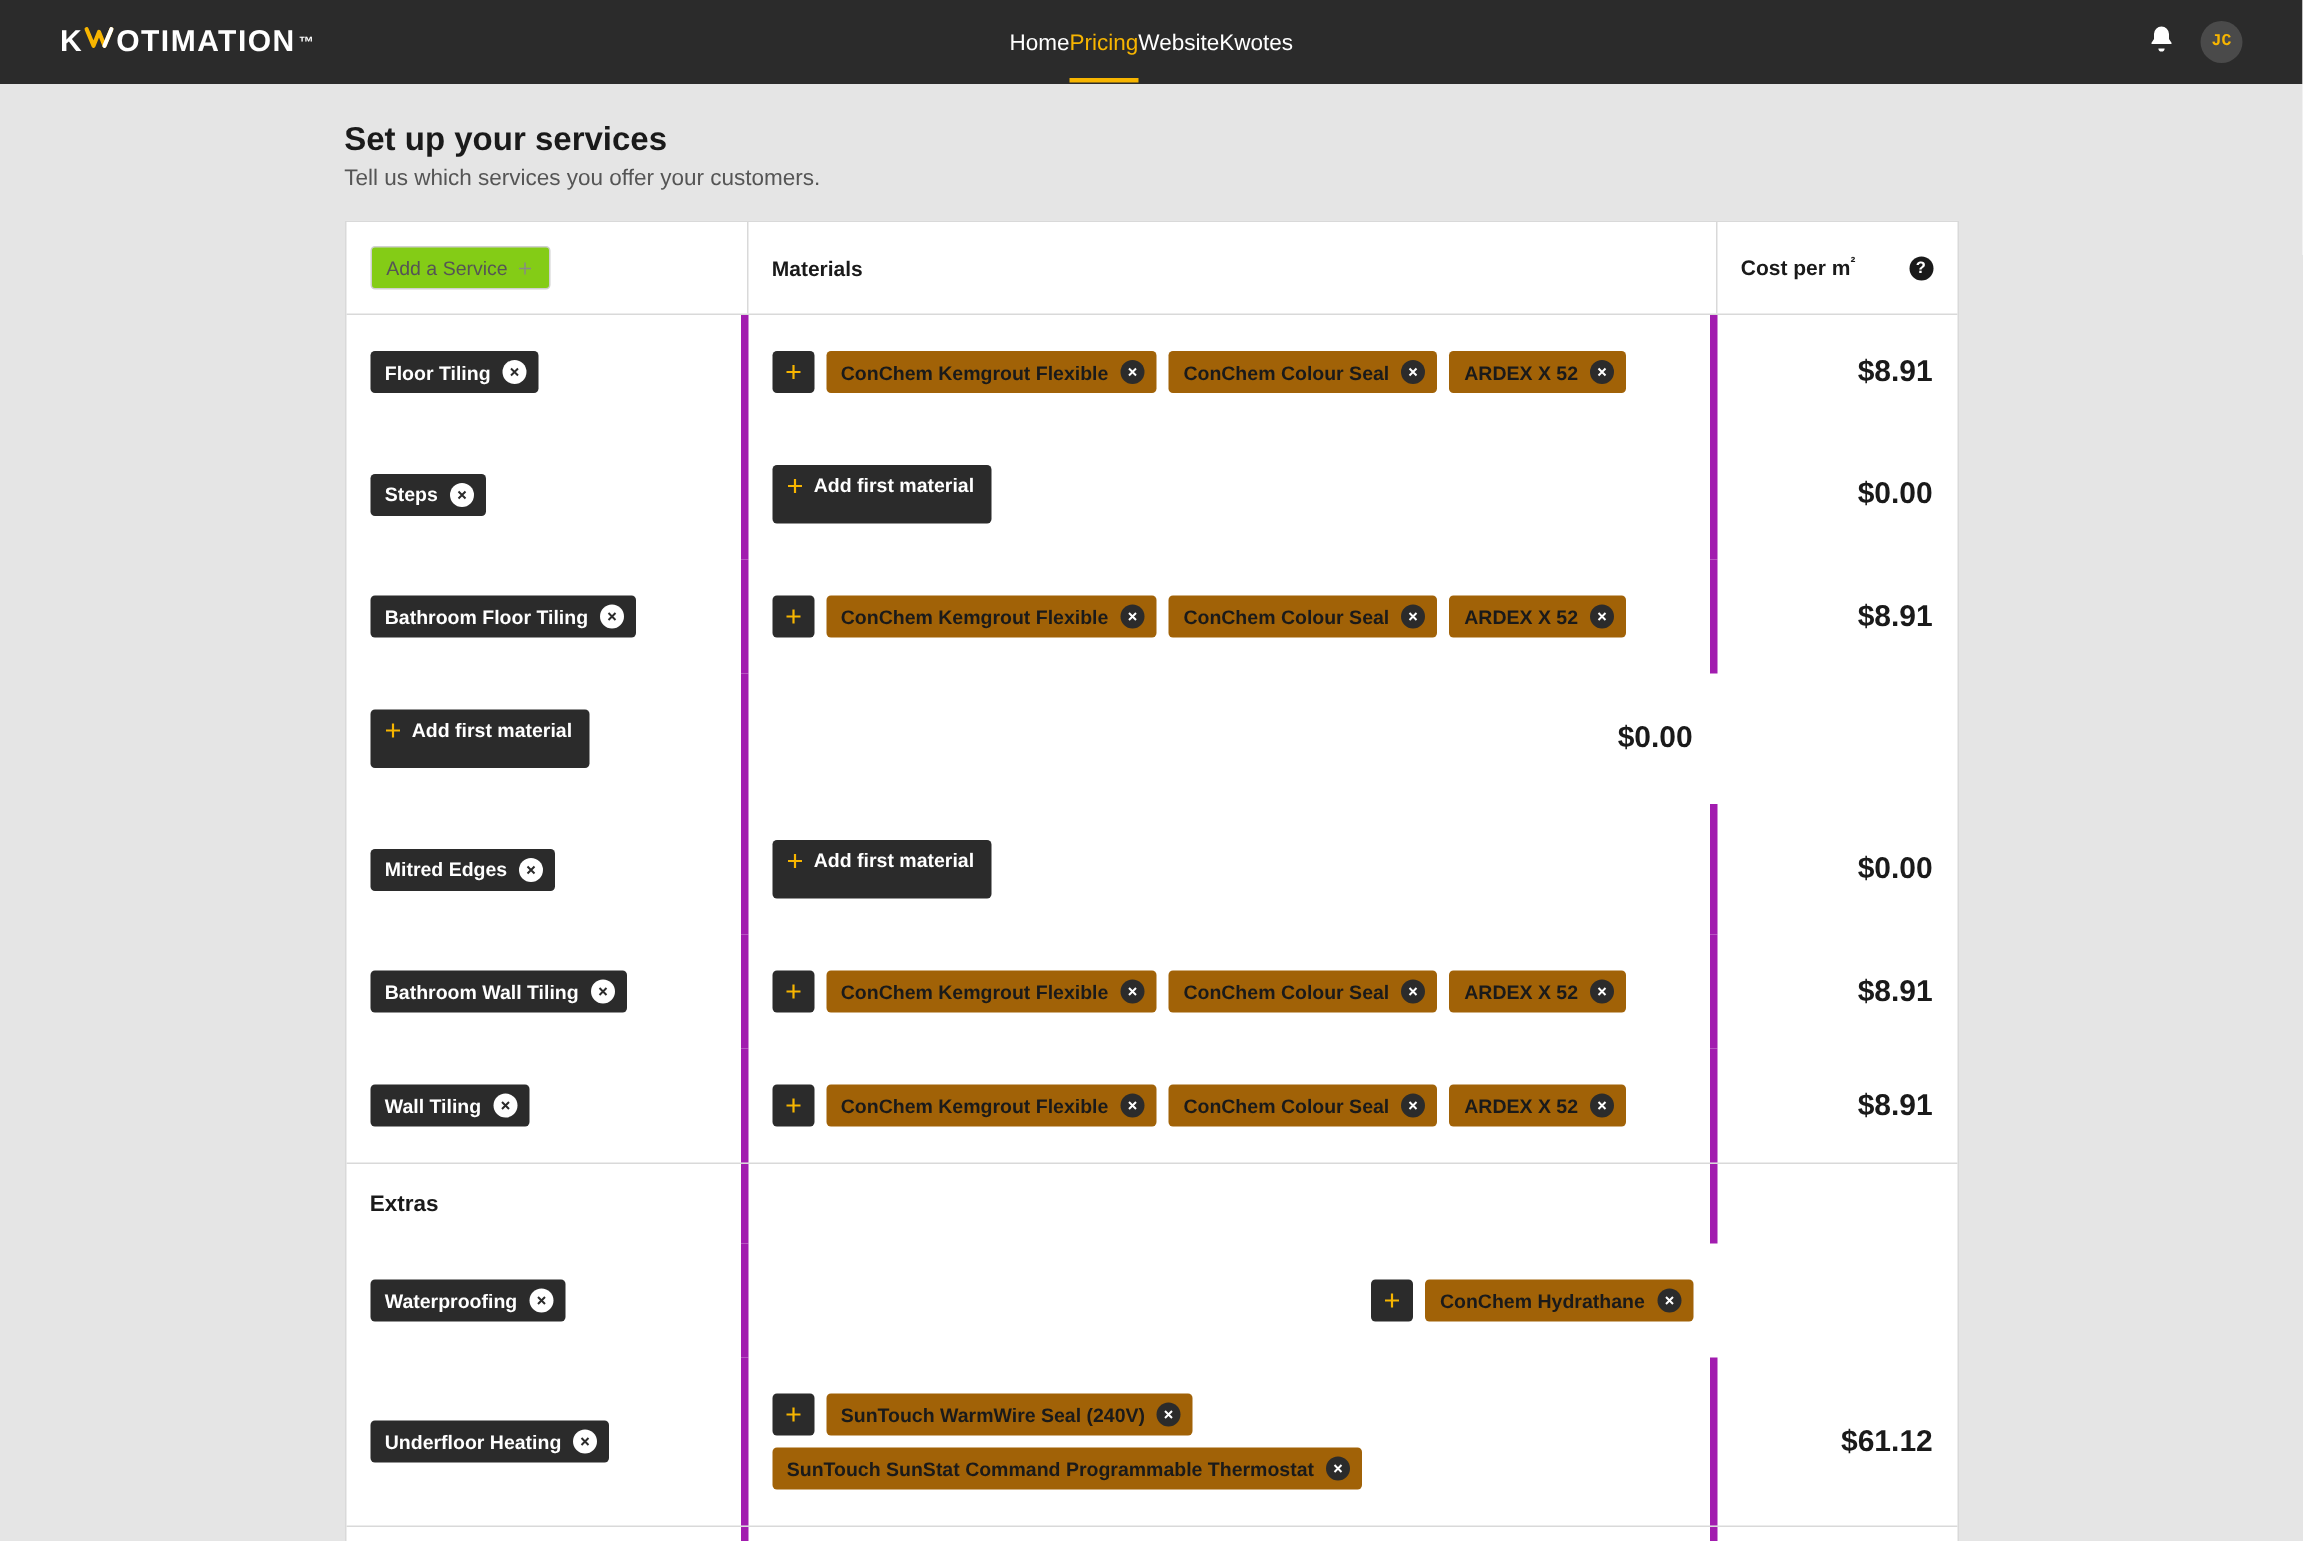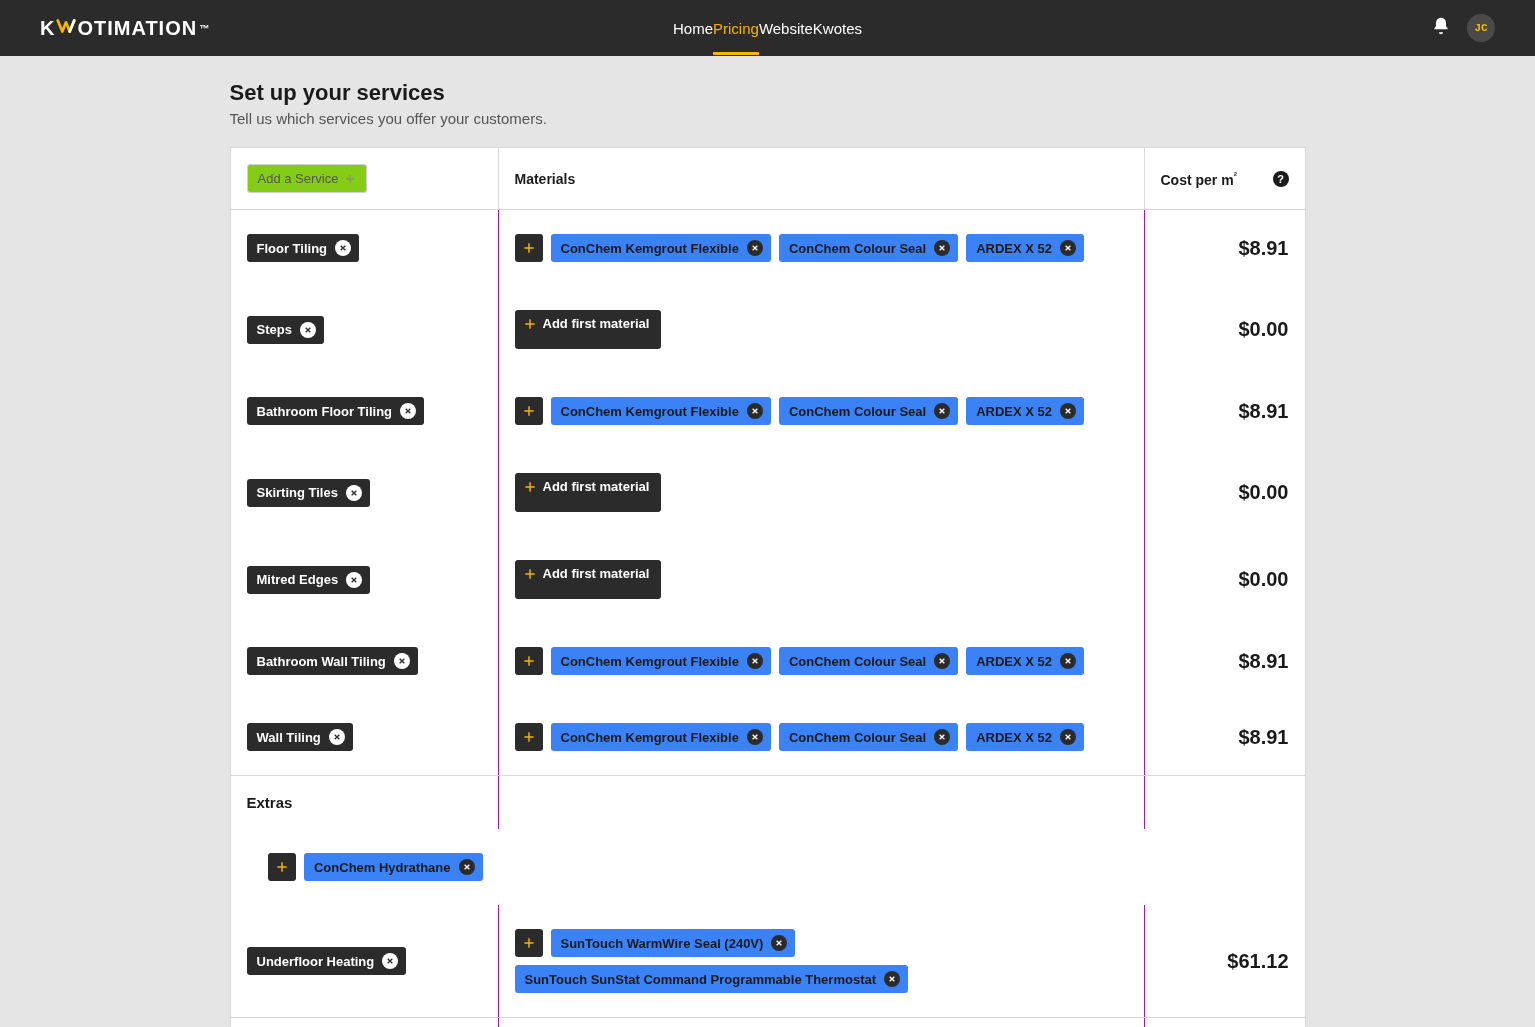--- a/index.html
+++ b/index.html
@@ -136,21 +136,21 @@
       align-items: center;
       justify-content: center;
       cursor: pointer;
     }
     .row {
       display: grid;
       grid-template-columns: 268px 1fr 160px;
     }
     .cell {
       padding: 24px 16px;
-      border-right: 1px solid #a21caf;
+      border-right: 5px solid #a21caf;
       display: flex;
       align-items: center;
       flex-wrap: wrap;
       gap: 8px;
     }
     .cell:last-child {
       border-right: none;
       justify-content: flex-end;
       font-size: 20px;
       font-weight: 700;
@@ -181,21 +181,21 @@
       background: #fff;
       color: #2b2b2b;
       display: inline-flex;
       align-items: center;
       justify-content: center;
       cursor: pointer;
       flex-shrink: 0;
     }
     .chip-close svg { width: 8px; height: 8px; }
     .material-chip {
-      background: #3b82f6;
+      background: #a16207;
       color: #1a1a1a;
       padding: 6px 8px 6px 10px;
       border-radius: 3px;
       font-size: 13px;
       font-weight: 600;
       display: inline-flex;
       align-items: center;
       gap: 8px;
     }
     .material-chip .chip-close {
@@ -390,30 +390,20 @@
                 <svg viewBox="0 0 24 24" stroke="currentColor" stroke-width="4">
                   <path d="M5 5l14 14M19 5L5 19"></path>
                 </svg>
               </span>
             </span>
           </div>
           <div class="cell">$8.91</div>
         </div>
         <div class="row">
           <div class="cell">
-            <span class="service-chip">
-              <span>Skirting Tiles</span>
-              <span class="chip-close">
-                <svg viewBox="0 0 24 24" stroke="currentColor" stroke-width="4">
-                  <path d="M5 5l14 14M19 5L5 19"></path>
-                </svg>
-              </span>
-            </span>
-          </div>
-          <div class="cell">
             <span class="add-first-btn">
               <svg viewBox="0 0 24 24" fill="none">
                 <path d="M12 4v16M4 12h16"></path>
               </svg>
               <span>Add first material</span>
             </span>
           </div>
           <div class="cell">$0.00</div>
         </div>
         <div class="row">
@@ -528,20 +518,30 @@
       </div>
 
     <div class="row section-row extras-top-border">
       <div class="cell">Extras</div>
       <div class="cell"></div>
       <div class="cell"></div>
     </div>
 
     <div id="extras-rows">
         <div class="row">
+          <div class="cell">
+            <span class="service-chip">
+              <span>Waterproofing</span>
+              <span class="chip-close">
+                <svg viewBox="0 0 24 24" stroke="currentColor" stroke-width="4">
+                  <path d="M5 5l14 14M19 5L5 19"></path>
+                </svg>
+              </span>
+            </span>
+          </div>
           <div class="cell">
             <span class="add-material-btn">
               <svg viewBox="0 0 24 24" fill="none">
                 <path d="M12 4v16M4 12h16"></path>
               </svg>
             </span>
             <span class="material-chip">
               <span>ConChem Hydrathane</span>
               <span class="chip-close">
                 <svg viewBox="0 0 24 24" stroke="currentColor" stroke-width="4">

